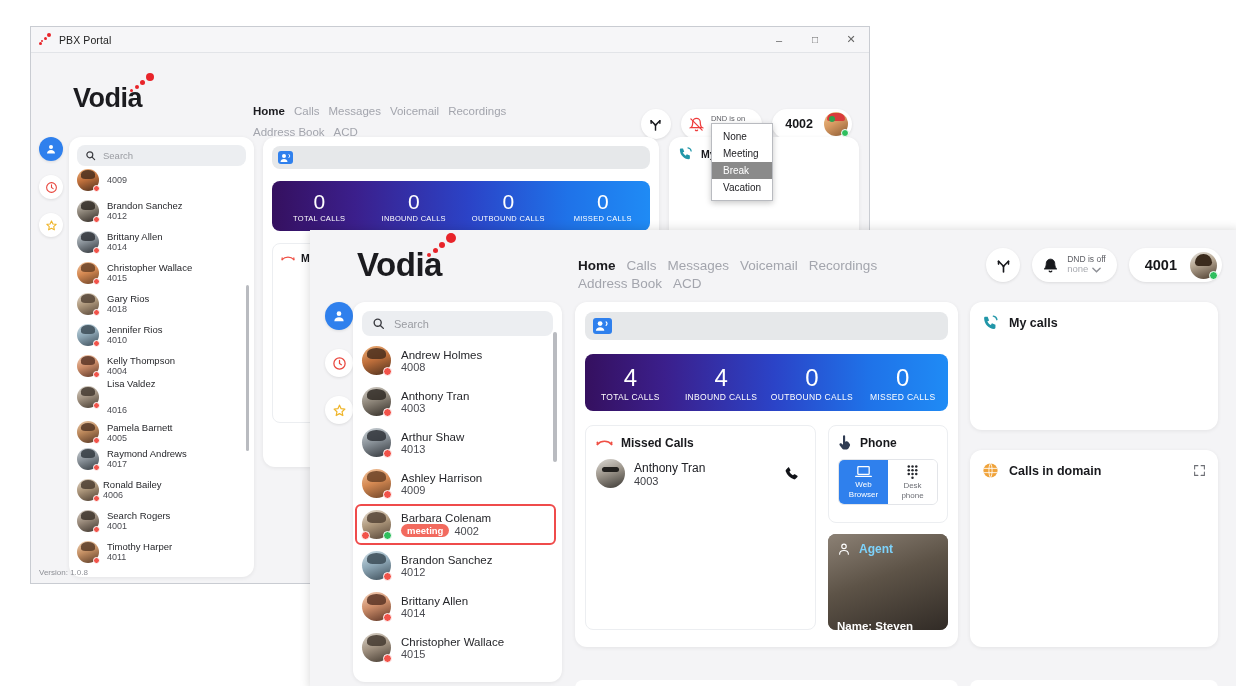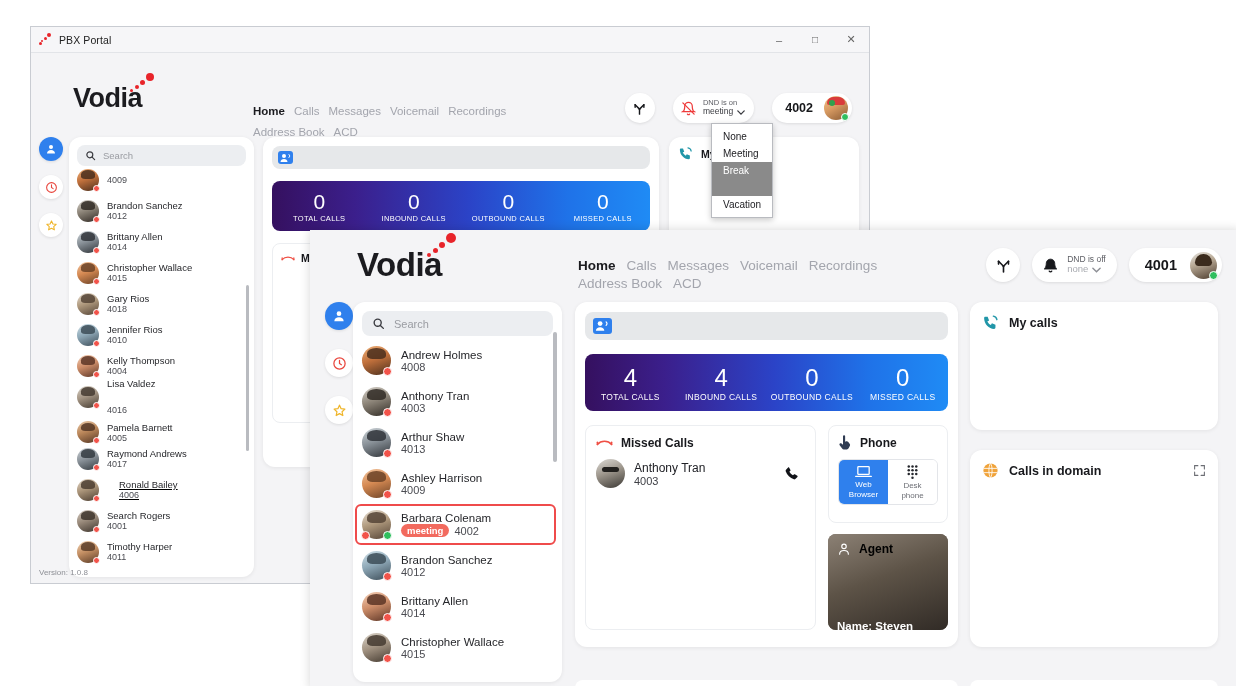--- a/index.html
+++ b/index.html
@@ -124,21 +124,21 @@
 
   
   .seg { display:flex; border:1px solid #e3e5e9; border-radius:6px; overflow:hidden; }
   .seg .opt {
     display:flex; flex-direction:column; align-items:center; justify-content:center;
     background:#fff; color:#6d6f76;
   }
   .seg .opt.on { background:#2f80ed; color:#fff; }
 
   .agent-card { border-radius:8px; overflow:hidden; position:relative; background:#6b6257; }
-  .agent-card .agt-hdr { display:flex; align-items:center; color:#000000; font-weight:bold; }
+  .agent-card .agt-hdr { display:flex; align-items:center; color:#7dd3fc; font-weight:bold; }
 
   
   .dropdown {
     position:absolute; background:#fff; border:1px solid #b9bbc0;
     box-shadow:0 2px 6px rgba(0,0,0,.22); z-index:60;
   }
   .dropdown .item { color:#1b1b1f; display:flex; align-items:center; }
   .dropdown .item.hl { background:#8a8a8a; color:#fff; }
 
   svg { display:block; }
@@ -180,21 +180,21 @@
       <div class="nav" style="left:222px; top:52px; width:330px; gap:9px; font-size:11.5px;">
         <a class="active">Home</a>
         <a>Calls</a>
         <a>Messages</a>
         <a>Voicemail</a>
         <a>Recordings</a>
         <a>Address Book</a>
         <a>ACD</a>
       </div>
 
-      <div class="hdr-right" style="right:17px; top:40px; gap:18px;">
+      <div class="hdr-right" style="right:17px; top:56px; gap:10px;">
         <div class="circ-btn" style="width:30px;height:30px;">
           <span>
             <svg width="15" height="15" viewBox="0 0 24 24" fill="none" stroke="#17181c" stroke-width="2.3" stroke-linecap="round">
               <path d="M12 21 V13"></path>
                 <path d="M12 13 L5 6"></path>
                 <path d="M12 13 L19 6"></path>
               <path d="M5 6 L5 10"></path>
                 <path d="M19 6 L19 10"></path>
             </svg>
           </span>
@@ -229,21 +229,21 @@
               <span style="position:absolute;left:5px;top:4px;width:6px;height:6px;background:#2fa14d;border-radius:50%;display:block;"></span>
             </span>
             <span class="badge-dot" style="width:8px;height:8px;background:#2fbf5e;"></span>
           </span>
         </div>
       </div>
 
       <div class="dropdown" style="left:680px; top:70px; width:62px; padding:4px 0;">
         <div class="item" style="padding:3px 0 3px 11px; font-size:10px;">None</div>
         <div class="item" style="padding:3px 0 3px 11px; font-size:10px;">Meeting</div>
-        <div class="item hl" style="padding:3px 0 20px 11px; font-size:10px;">Break</div>
+        <div class="item hl" style="padding:3px 0 3px 11px; font-size:10px;">Break</div>
         <div class="item" style="padding:3px 0 3px 11px; font-size:10px;">Vacation</div>
       </div>
 
       <div class="rail" style="left:8px; top:84px; gap:14px;">
         <div class="r-ico active" style="width:24px;height:24px;">
           <span>
             <svg width="12" height="12" viewBox="0 0 24 24" fill="#ffffff">
                 <circle cx="12" cy="8" r="4"></circle>
                 <path d="M4 21c0-4.4 3.6-7 8-7s8 2.6 8 7z"></path>
               </svg>
@@ -410,21 +410,21 @@
                 </span>
                 <span class="badge-dot" style="width:7px;height:7px;background:#f2534a;"></span>
               </span>
               <span class="who">
                 <span class="nm" style="font-size: 9.5px;">Raymond Andrews</span>
                 <span style="display: flex; gap: 5px;">
                   <span class="ex" style="font-size: 9px;">4017</span>
                 </span>
               </span>
             </div>
-            <div class="crow" style="height: 31px; gap: 20px; text-decoration: underline;">
+            <div class="crow" style="height: 31px; gap: 4px;">
               <span class="avatar" style="width: 22px; height: 22px; flex: 0 0 auto;">
                 <span class="pic" style="background:linear-gradient(160deg,#e3d7c8 0%,#ab957a 45%,#4b3d30 100%);">
                   <span style="position:absolute;left:18%;top:8%;width:64%;height:38%;background:#4b3d30;border-radius:50% 50% 30% 30%;display:block;opacity:.85;"></span>
                 </span>
                 <span class="badge-dot" style="width:7px;height:7px;background:#f2534a;"></span>
               </span>
               <span class="who">
                 <span class="nm" style="font-size: 9.5px;">Ronald Bailey</span>
                 <span style="display: flex; align-items: center; gap: 5px;">
                   <span class="ex" style="font-size: 9px;">4006</span>

